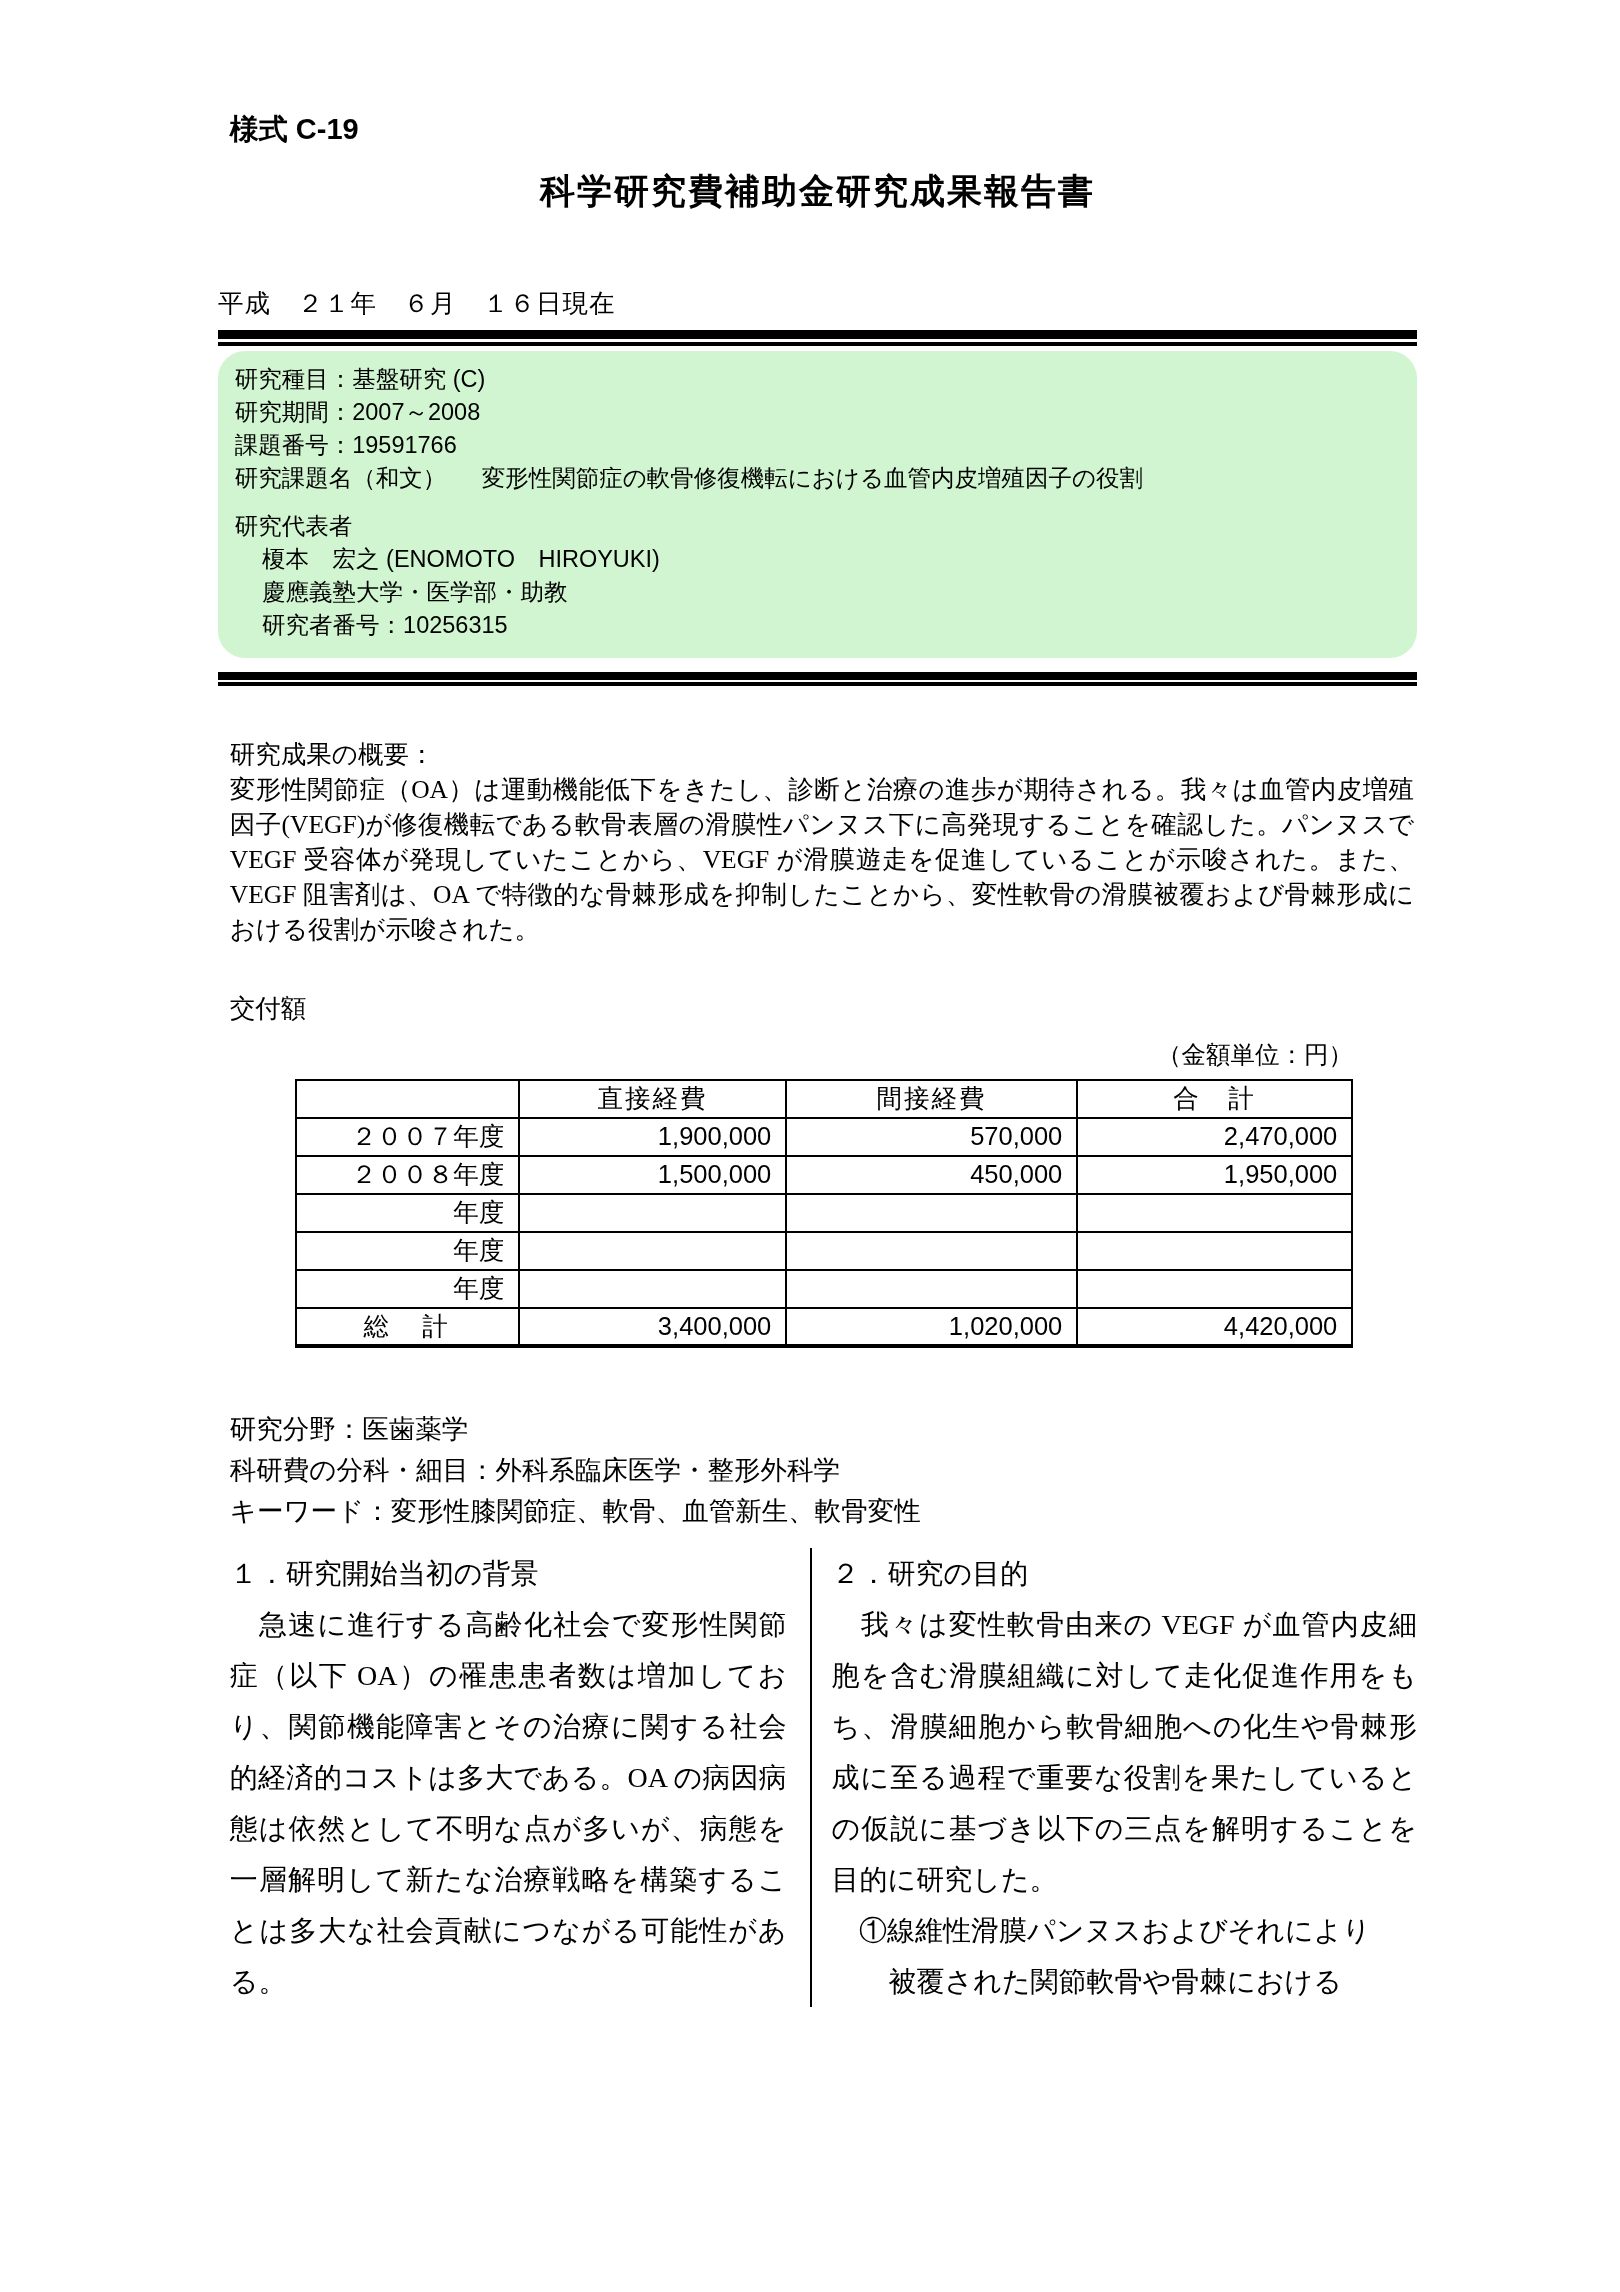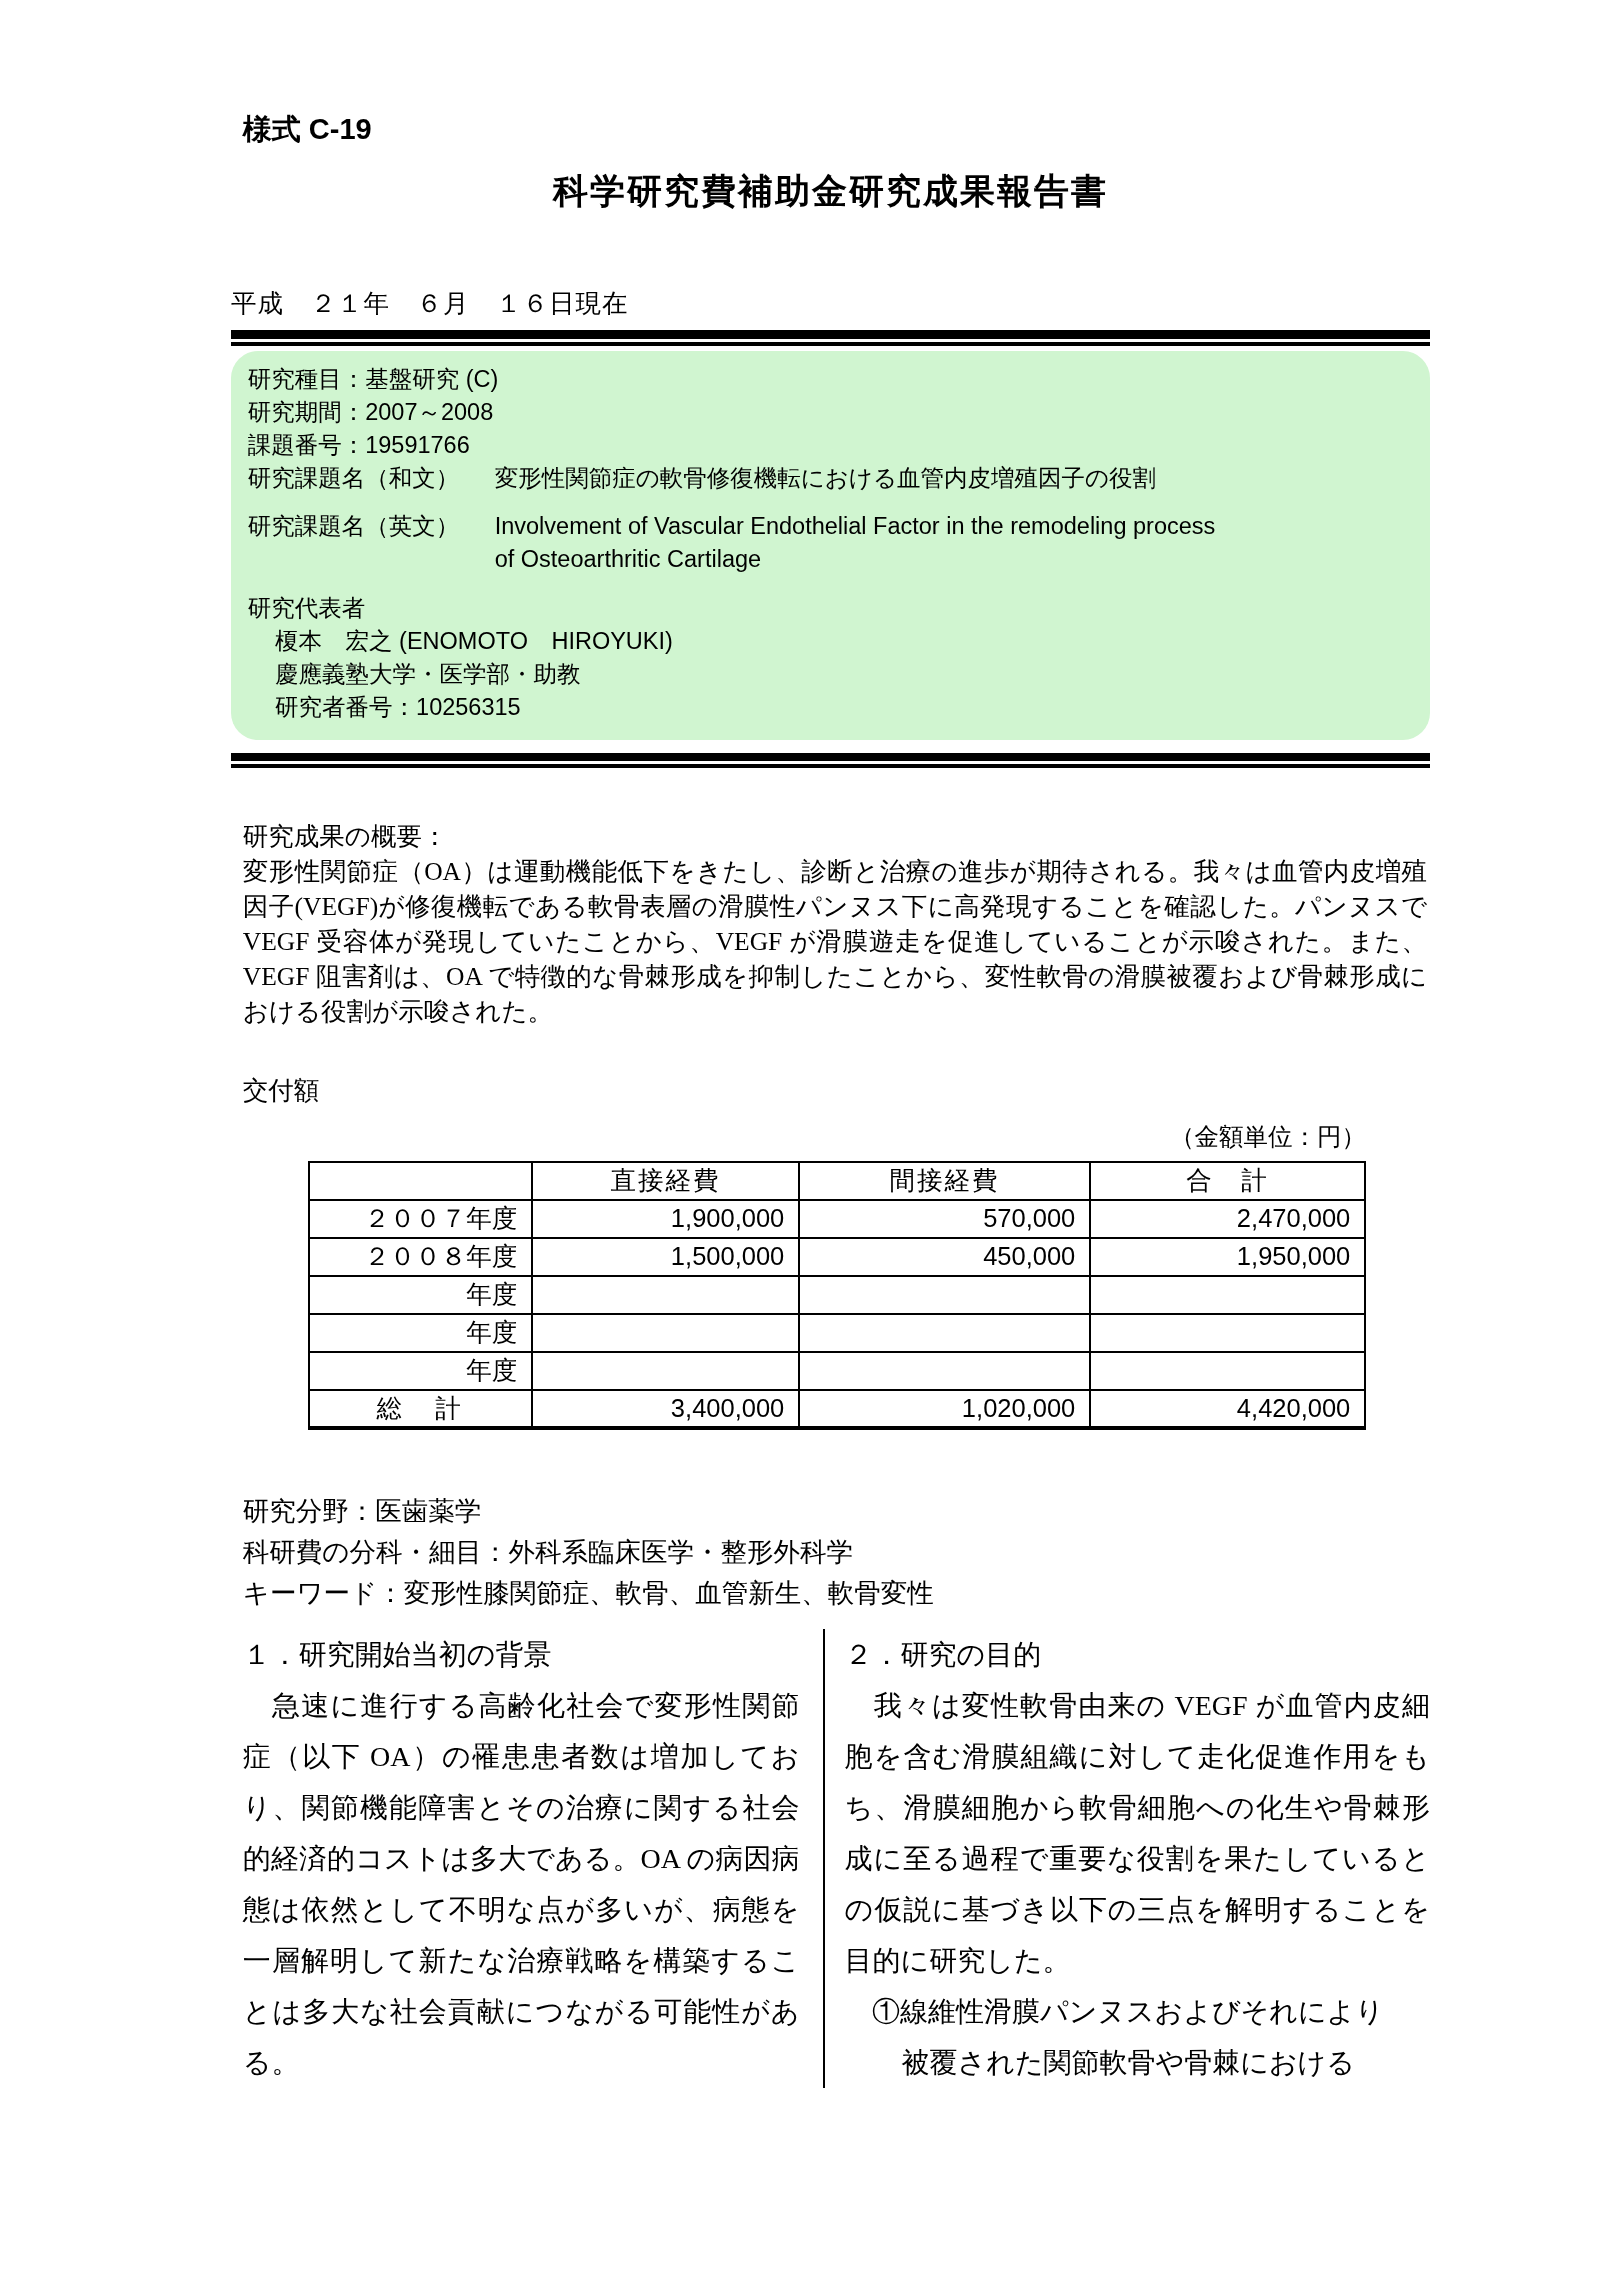--- a/index.html
+++ b/index.html
@@ -5,21 +5,21 @@
   * { margin:0; padding:0; box-sizing:border-box; }
   html,body { background:#ffffff; }
   .page {
     position:relative;
     width:1620px; height:2293px;
     background:#ffffff;
     color:#000;
     overflow:hidden;
     font-family:"Liberation Serif","DejaVu Serif",serif;
   }
-  .content { position:absolute; left:231px; top:0; width:1199px; }
+  .content { position:absolute; left:218px; top:0; width:1199px; }
   .sans { font-family:"Liberation Sans","DejaVu Sans",sans-serif; }
   .serif { font-family:"Liberation Serif","DejaVu Serif",serif; }
 
   .form-code { margin-top:110px; padding-left:11.8px; font-size:29px; font-weight:bold; }
   .doc-title { margin-top:17.6px; text-align:center; font-size:35px; font-weight:bold; letter-spacing:2px; }
   .date-line { margin-top:71px; font-size:25.5px; letter-spacing:1px; }
 
   .double-rule { margin-top:9.8px; }
   .double-rule .thick { height:8.8px; background:#000; }
   .double-rule .thin  { height:3.9px; background:#000; margin-top:2.9px; }
@@ -96,27 +96,20 @@
       <div class="thin"></div>
     </div>
 
     <div class="info-box" style="background: rgb(208, 245, 208);">
       <div>研究種目：基盤研究 (C)</div>
       <div>研究期間：2007～2008</div>
       <div>課題番号：19591766</div>
       <div class="info-row">
         <div class="info-label">研究課題名（和文）</div>
         <div class="info-value">変形性関節症の軟骨修復機転における血管内皮増殖因子の役割</div>
-      </div>
-      <div class="info-row gap-above">
-        <div class="info-label">研究課題名（英文）</div>
-        <div class="info-value">
-          <div>Involvement of Vascular Endothelial Factor in the remodeling process</div>
-          <div>of Osteoarthritic Cartilage</div>
-        </div>
       </div>
       <div class="gap-above">研究代表者</div>
       <div class="pi-indent">榎本　宏之 (ENOMOTO　HIROYUKI)</div>
       <div class="pi-indent">慶應義塾大学・医学部・助教</div>
       <div class="pi-indent">研究者番号：10256315</div>
     </div>
 
     <div class="double-rule bottom">
       <div class="thick"></div>
       <div class="thin"></div>

